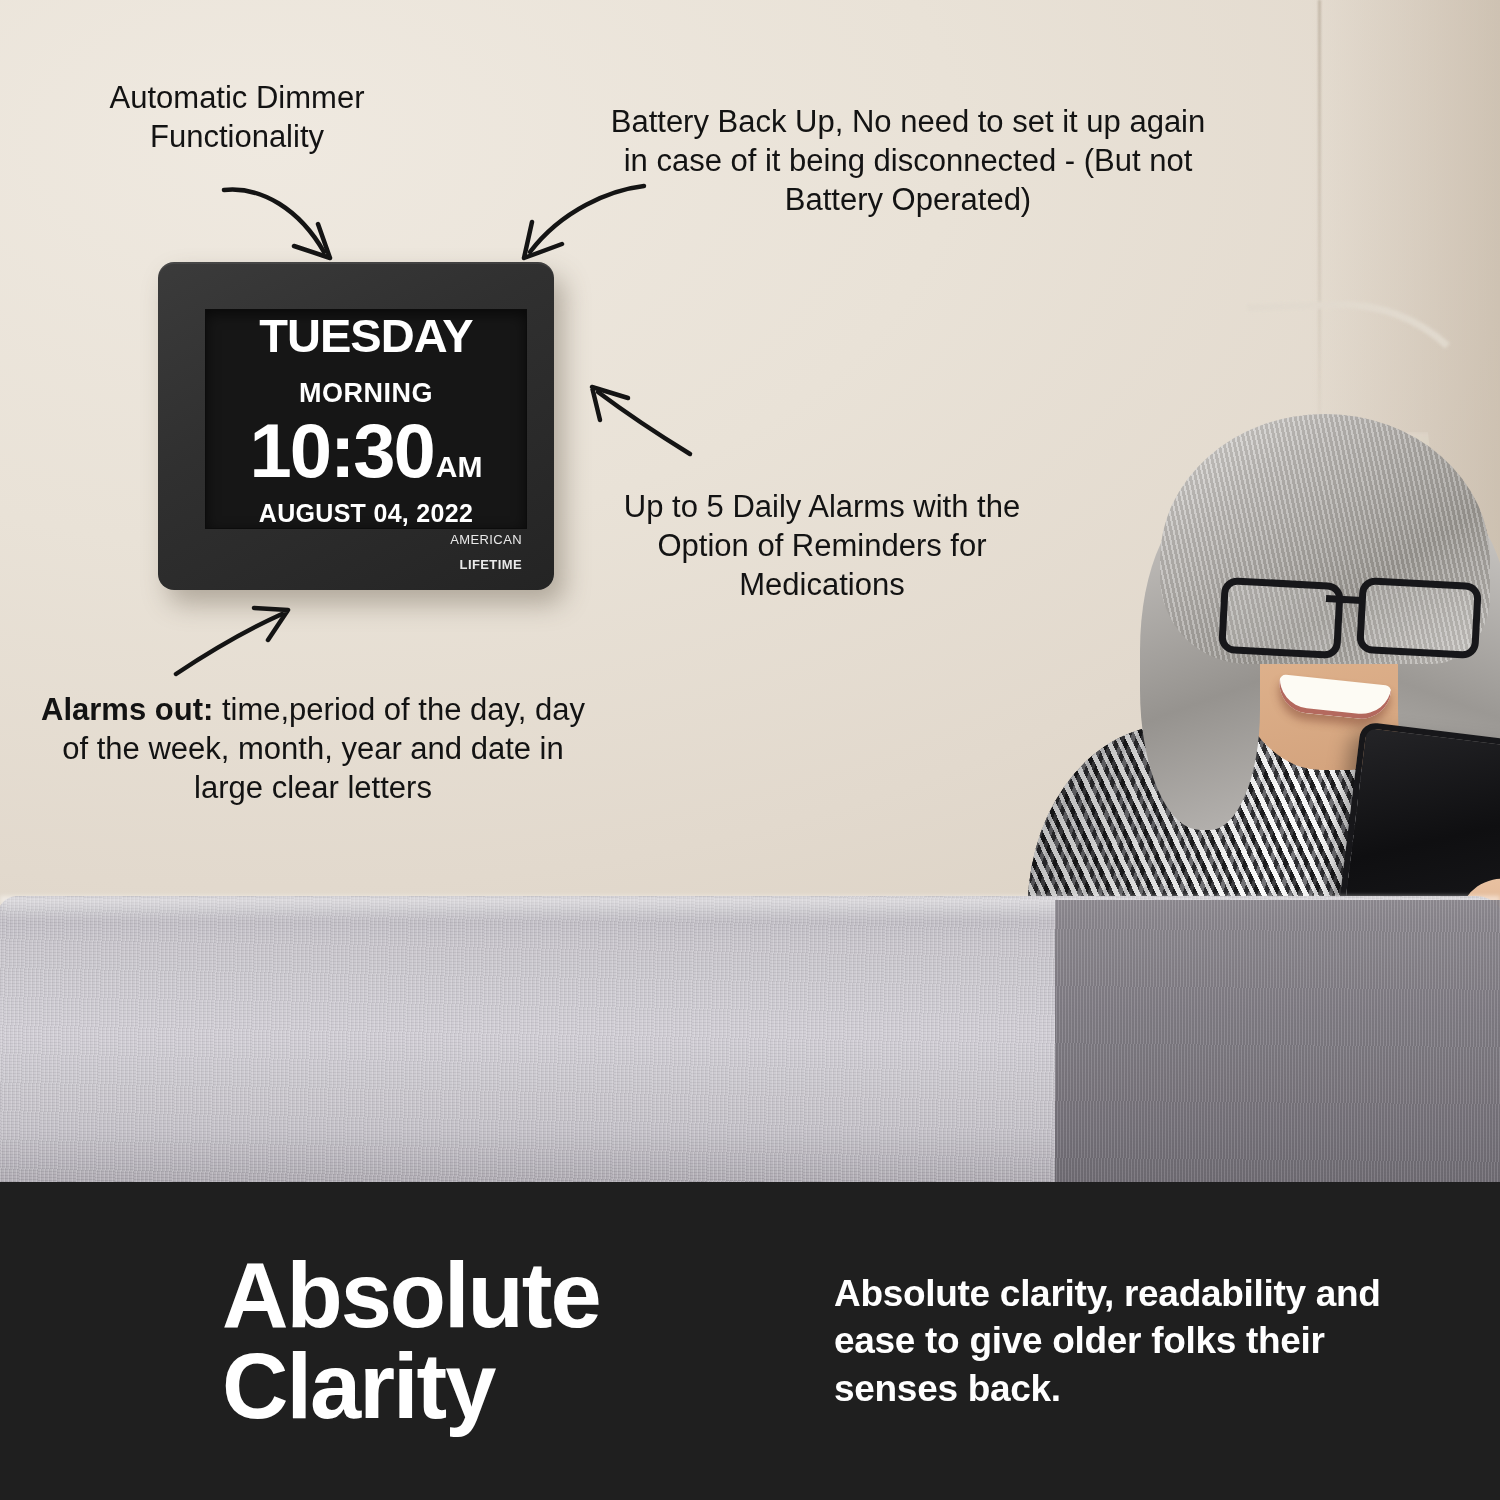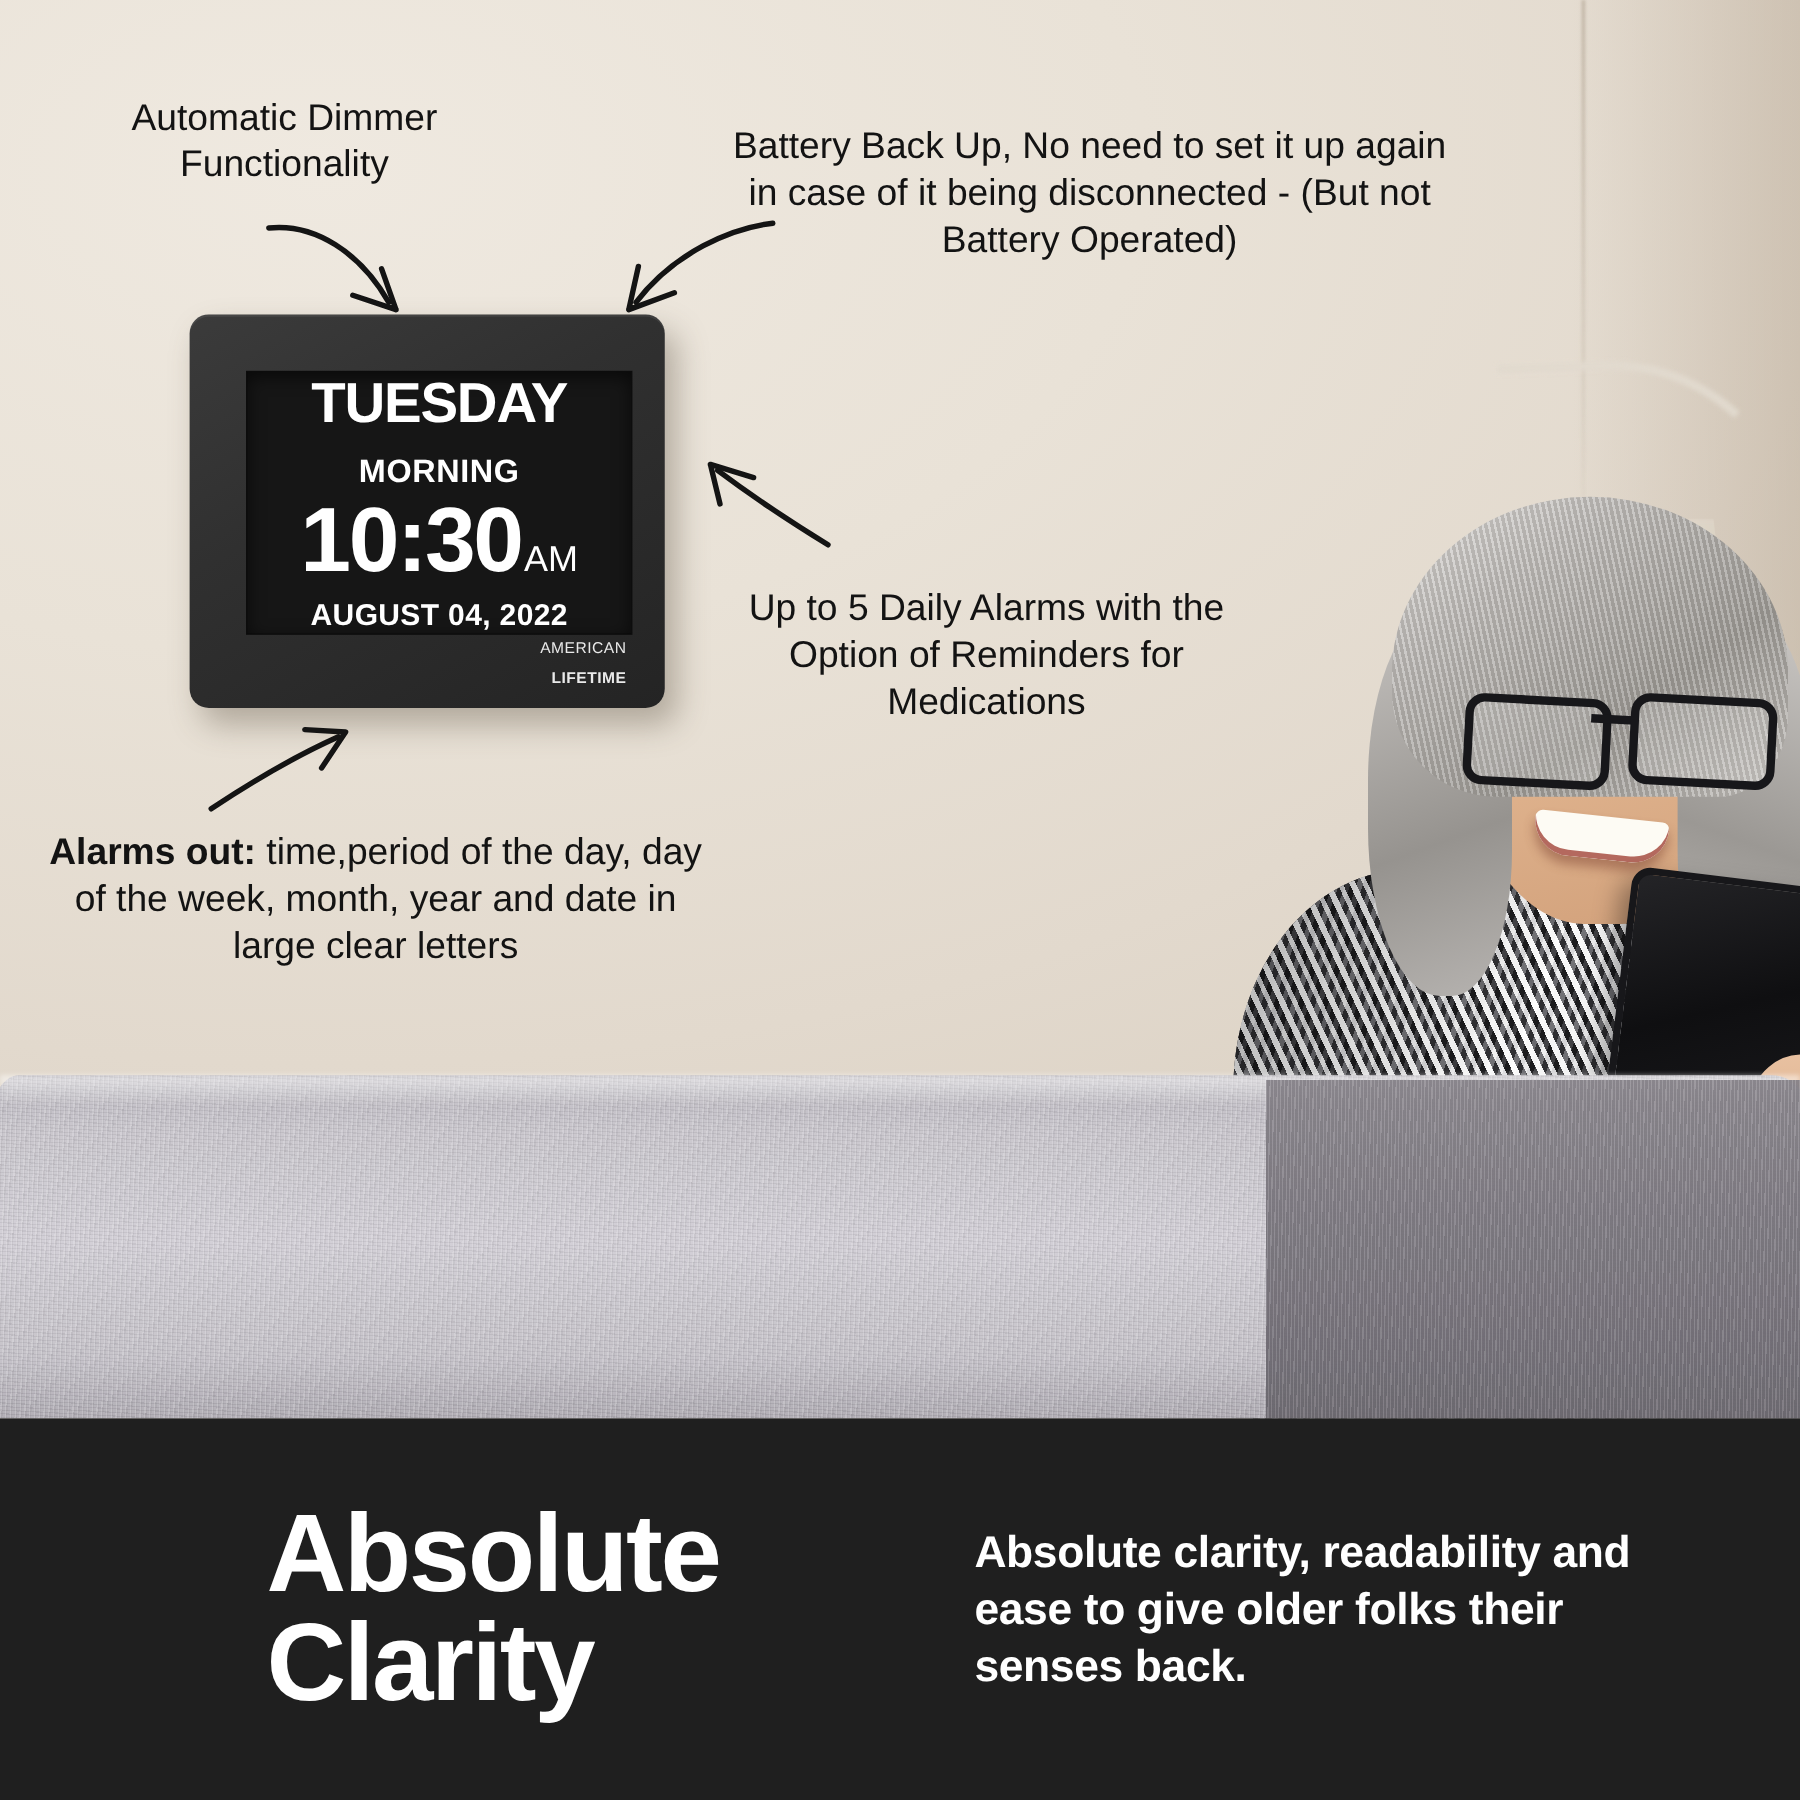--- a/index.html
+++ b/index.html
@@ -216,21 +216,21 @@
   .c-period{
     color:#fff;font-weight:bold;font-size:27px;line-height:1;margin-top:21px;letter-spacing:.5px;
   }
   .c-timerow{
     display:flex;align-items:baseline;justify-content:center;margin-top:6px;
   }
   .c-time{
     color:#fff;font-weight:bold;font-size:76px;line-height:1;letter-spacing:-2px;
   }
   .c-ampm{
-    color:#fff;font-weight:normal;font-size:30px;line-height:1;margin-left:2px;
+    color:#fff;font-weight:bold;font-size:30px;line-height:1;margin-left:2px;
   }
   .c-date{
     color:#fff;font-weight:bold;font-size:25px;line-height:1;margin-top:12px;letter-spacing:.3px;
   }
   .brand{
     position:absolute;right:32px;bottom:18px;text-align:right;color:#e9e9e9;
     line-height:1.05;
   }
   .brand .b1{font-size:13px;letter-spacing:.4px;font-weight:400;}
   .brand .b2{font-size:13px;letter-spacing:.4px;font-weight:bold;margin-top:12px;}
@@ -248,21 +248,21 @@
 
   .arrow{position:absolute;}
 
   
   .banner{
     position:absolute;left:0;top:1182px;width:1500px;height:318px;
     background:#1f1f1f;
   }
   .banner-inner{
     position:absolute;left:0;top:0;width:1500px;height:318px;
-    display:flex;align-items:center;
+    display:flex;align-items:center;gap:22px;
   }
   .banner-title{
     width:540px;margin-left:222px;color:#fff;font-weight:bold;
     font-size:92px;line-height:.99;letter-spacing:-2px;
   }
   .banner-sub{
     margin-left:50px;width:580px;color:#fff;font-weight:bold;
     font-size:37px;line-height:1.28;letter-spacing:-.3px;
   }
 </style>

